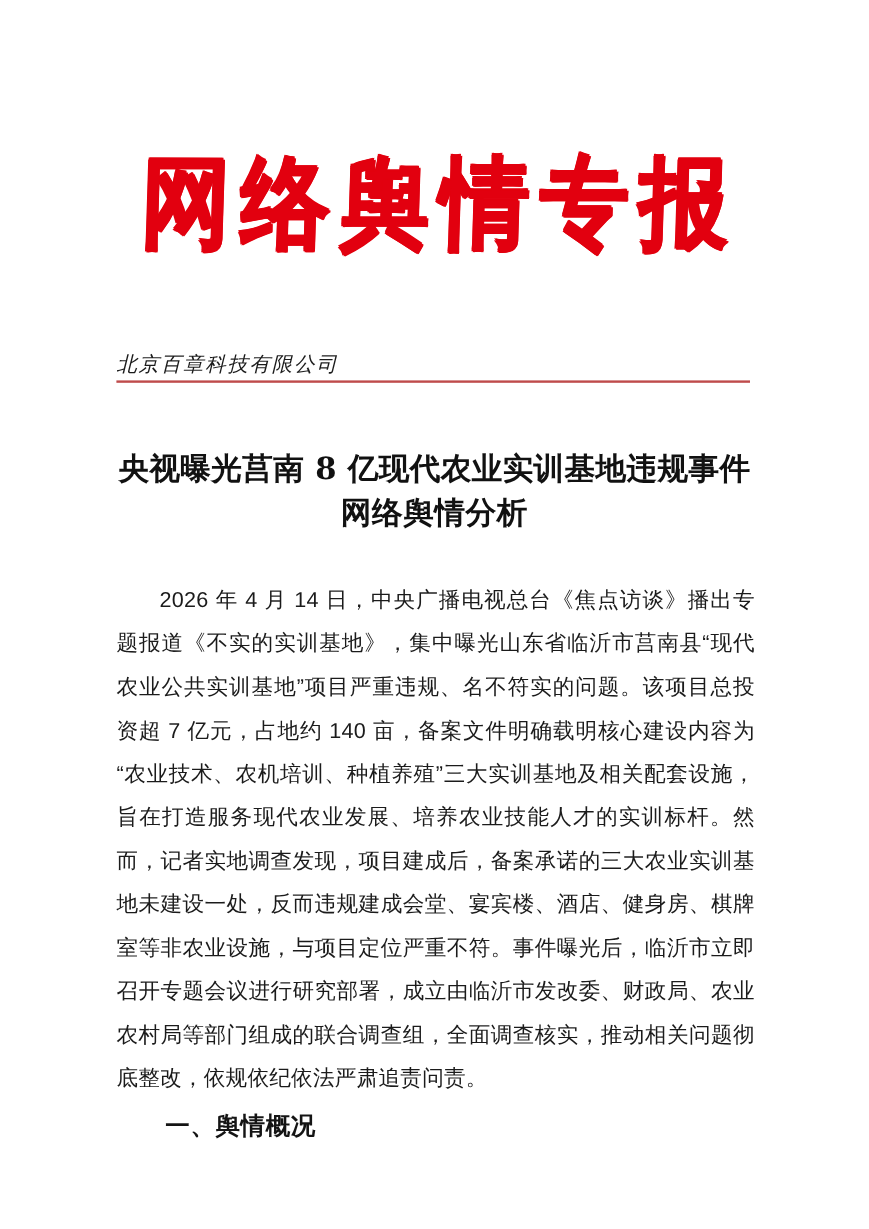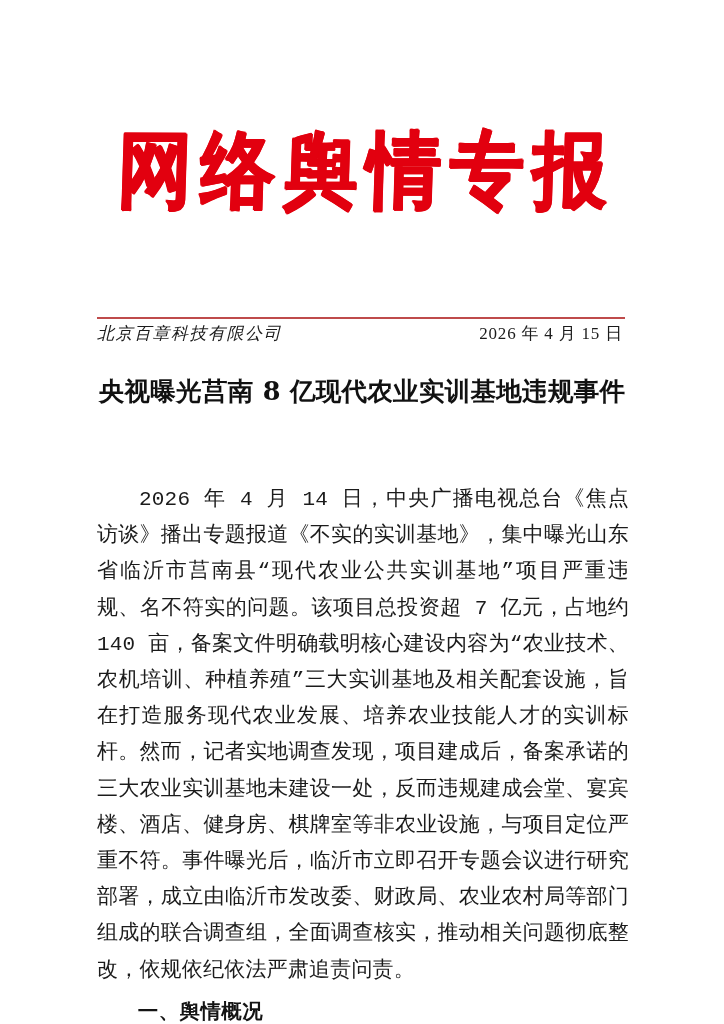--- a/index.html
+++ b/index.html
@@ -65,21 +65,20 @@
     justify-content: space-between;
     font-family: "Liberation Serif", "DejaVu Serif", serif;
     font-size: 17px;
     color: #1b1b1b;
     letter-spacing: 0.5px;
   }
   .meta-issuer {
     font-style: italic;
     font-family: Liberation Serif, serif;
     letter-spacing: 1.5px;
-    margin-top: 30px;
   }
   .meta-date {
     letter-spacing: 0.8px;
     padding-right: 2px;
   }
   .meta-rule {
     position: absolute;
     top: 317px;
     left: 97px;
     width: 528px;
@@ -106,22 +105,22 @@
 
   
   .body-block {
     position: absolute;
     top: 482px;
     left: 97px;
     width: 532px;
   }
   .body-para {
     margin: 0;
-    font-family: Liberation Mono, monospace;
-    font-size: 21px;
+    font-family: Liberation Sans, sans-serif;
+    font-size: 18px;
     line-height: 36.2px;
     color: #1b1b1b;
     text-align: justify;
     text-justify: inter-ideograph;
     text-indent: 2em;
     letter-spacing: 0.2px;
   }
   .section-heading {
     margin: 4px 0 0 0;
     font-family: "DejaVu Serif", "Liberation Serif", serif;
@@ -137,26 +136,26 @@
 <body>
 
 <div class="page">
 
   <div class="masthead">
     <span class="masthead-text">网络舆情专报</span>
   </div>
 
   <div class="meta-row">
     <span class="meta-issuer">北京百章科技有限公司</span>
-    <span class="meta-date">2026 年 4 月 15 日</span>
   </div>
   <div class="meta-rule"></div>
 
   <div class="headline">
     <span class="headline-line first">央视曝光莒南 8 亿现代农业实训基地违规事件</span>
+    <span class="headline-line second">网络舆情分析</span>
   </div>
 
   <div class="body-block">
     <p class="body-para">2026 年 4 月 14 日，中央广播电视总台《焦点访谈》播出专题报道《不实的实训基地》，集中曝光山东省临沂市莒南县“现代农业公共实训基地”项目严重违规、名不符实的问题。该项目总投资超 7 亿元，占地约 140 亩，备案文件明确载明核心建设内容为“农业技术、农机培训、种植养殖”三大实训基地及相关配套设施，旨在打造服务现代农业发展、培养农业技能人才的实训标杆。然而，记者实地调查发现，项目建成后，备案承诺的三大农业实训基地未建设一处，反而违规建成会堂、宴宾楼、酒店、健身房、棋牌室等非农业设施，与项目定位严重不符。事件曝光后，临沂市立即召开专题会议进行研究部署，成立由临沂市发改委、财政局、农业农村局等部门组成的联合调查组，全面调查核实，推动相关问题彻底整改，依规依纪依法严肃追责问责。</p>
     <p class="section-heading">一、舆情概况</p>
   </div>
 
 </div>
 
 </body></html>

